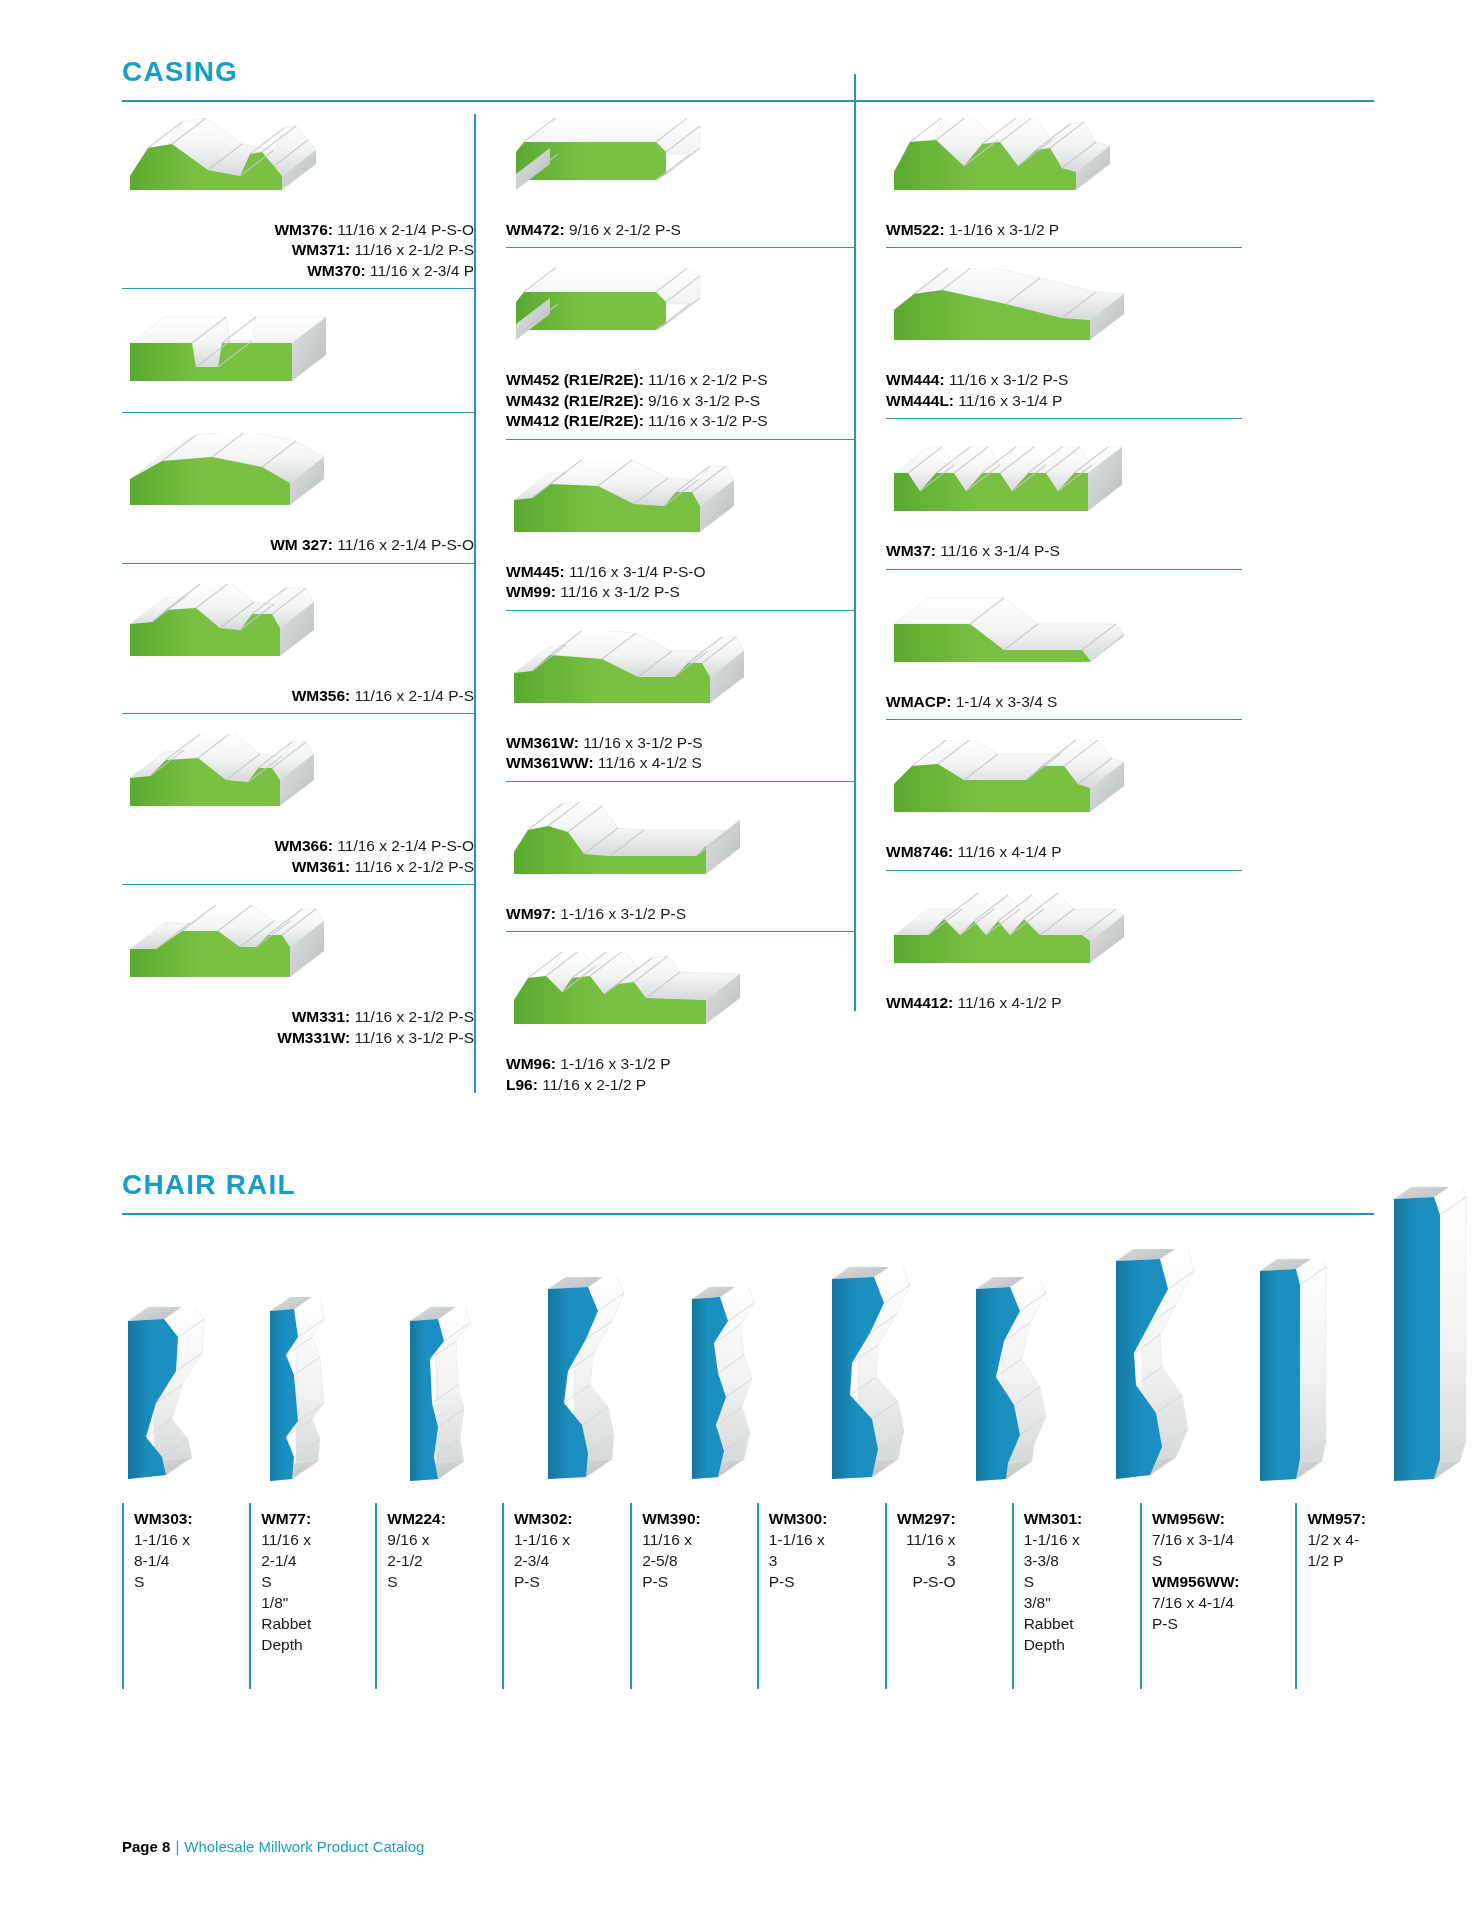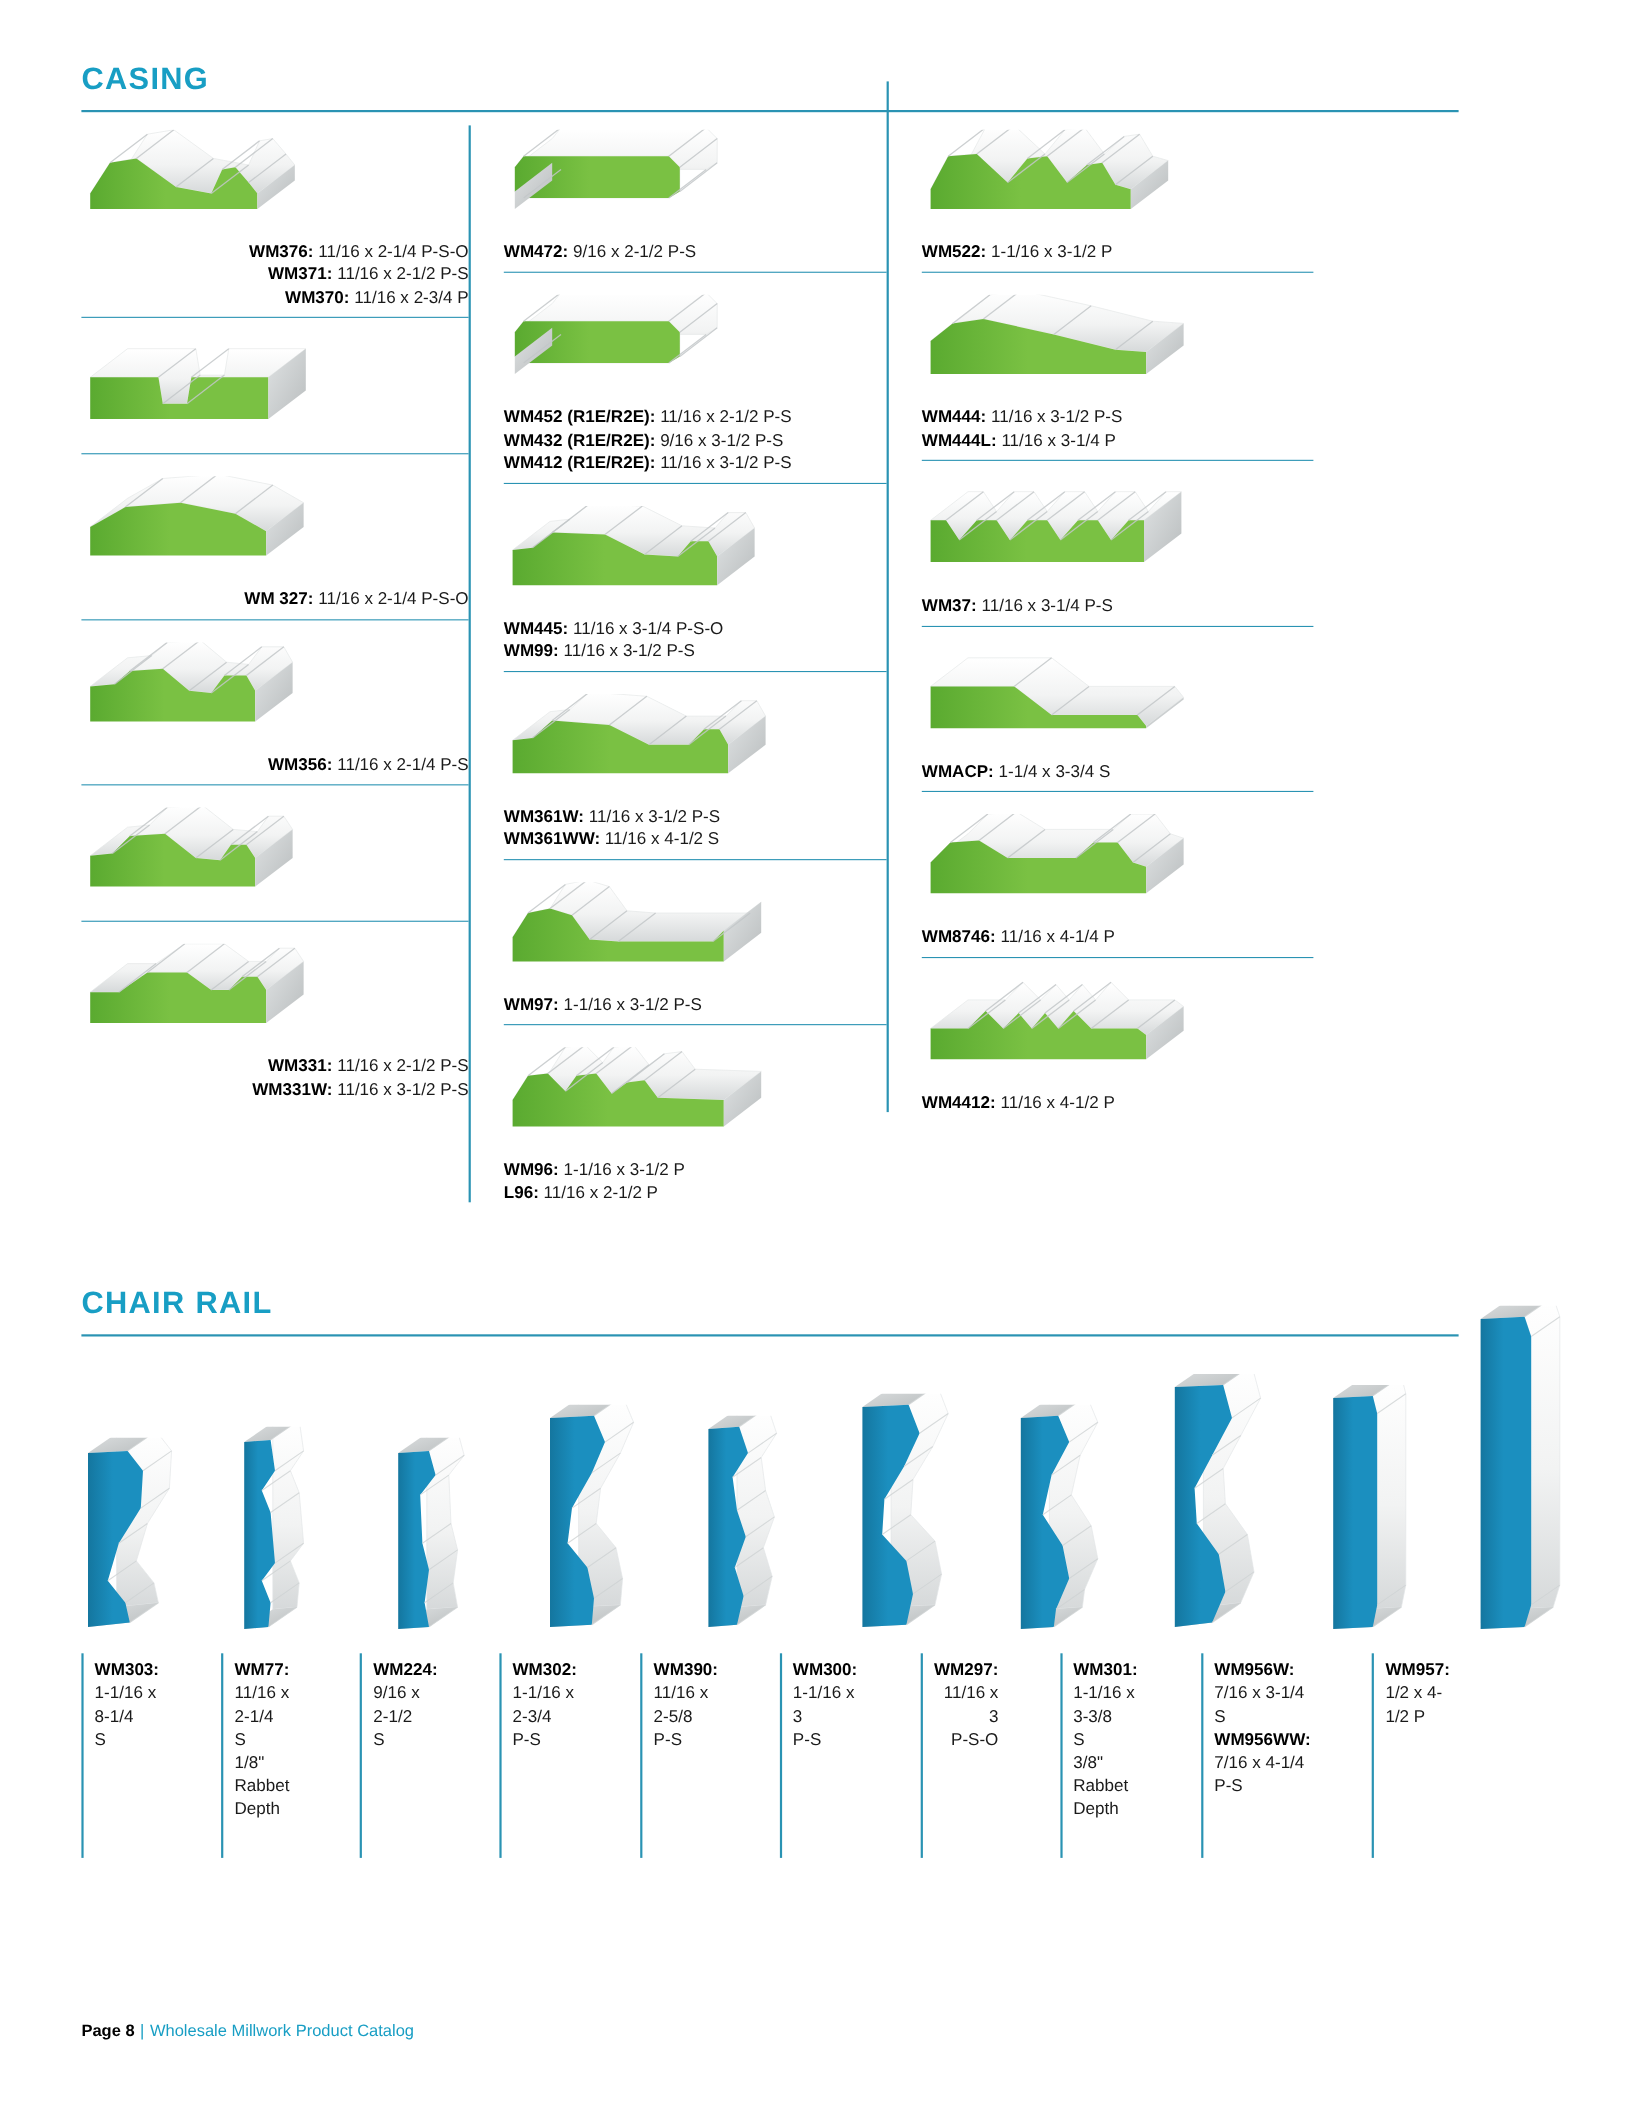--- a/index.html
+++ b/index.html
@@ -3,21 +3,21 @@
 <meta charset="utf-8">
 <title>Wholesale Millwork Product Catalog — Page 8</title>
 <style>
   * { box-sizing: border-box; margin: 0; padding: 0; }
   html, body {
     width: 1484px; height: 1920px;
     background: #ffffff;
     font-family: "Liberation Sans", sans-serif;
     overflow: hidden;
   }
-  .page { position: relative; width: 1400px; height: 1920px; padding: 0 74px; }
+  .page { position: relative; width: 1400px; height: 1920px; padding: 0 74px; margin-left: 48px; }
 
   
   .section-head { padding-top: 58px; }
   .section-title {
     color: #189ec4;
     font-size: 28px;
     font-weight: bold;
     letter-spacing: 1.2px;
     line-height: 1;
   }
@@ -283,20 +283,24 @@
       <line x1="28" y1="42" x2="62" y2="16" stroke="#c3c7c9" stroke-width="1.2" opacity="0.85"></line>
                 <line x1="44" y1="26" x2="78" y2="0" stroke="#c3c7c9" stroke-width="1.2" opacity="0.85"></line>
                 <line x1="76" y1="24" x2="110" y2="-2" stroke="#c3c7c9" stroke-width="1.2" opacity="0.85"></line>
                 <line x1="104" y1="46" x2="138" y2="20" stroke="#c3c7c9" stroke-width="1.2" opacity="0.85"></line>
                 <line x1="126" y1="48" x2="160" y2="22" stroke="#c3c7c9" stroke-width="1.2" opacity="0.85"></line>
                 <line x1="136" y1="34" x2="170" y2="8" stroke="#c3c7c9" stroke-width="1.2" opacity="0.85"></line>
                 <line x1="150" y1="34" x2="184" y2="8" stroke="#c3c7c9" stroke-width="1.2" opacity="0.85"></line>
     </g>
   </svg>
           </div>
+          <div class="labels">
+            <div class="ln"><b>WM366:</b><span> 11/16 x 2-1/4 P-S-O</span></div>
+            <div class="ln"><b>WM361:</b><span> 11/16 x 2-1/2 P-S</span></div>
+          </div>
           <div class="item-rule"></div>
         </div>
         <div class="item">
           <div class="art">
             <svg width="208" height="86" viewBox="0 0 208 86">
 
   <defs>
     <linearGradient id="gwwm331" x1="0" y1="0" x2="0" y2="1">
       <stop offset="0%" stop-color="#ffffff"></stop>
       <stop offset="55%" stop-color="#f2f3f3"></stop>

